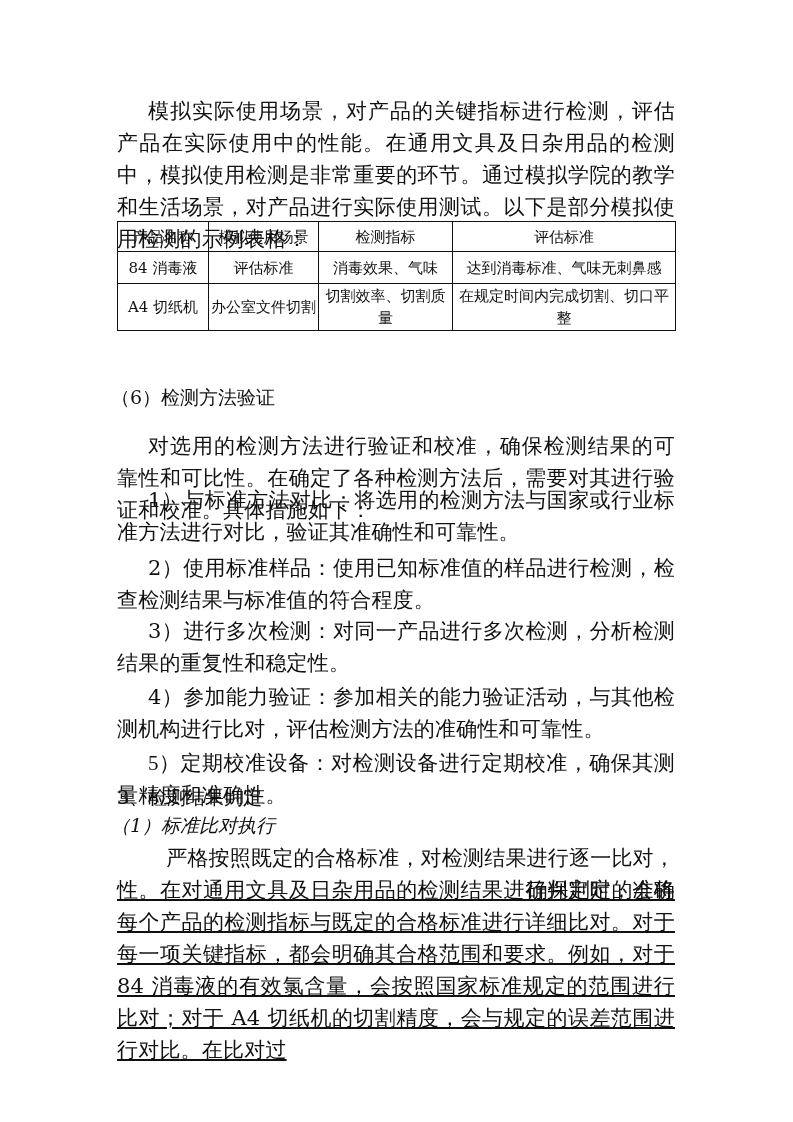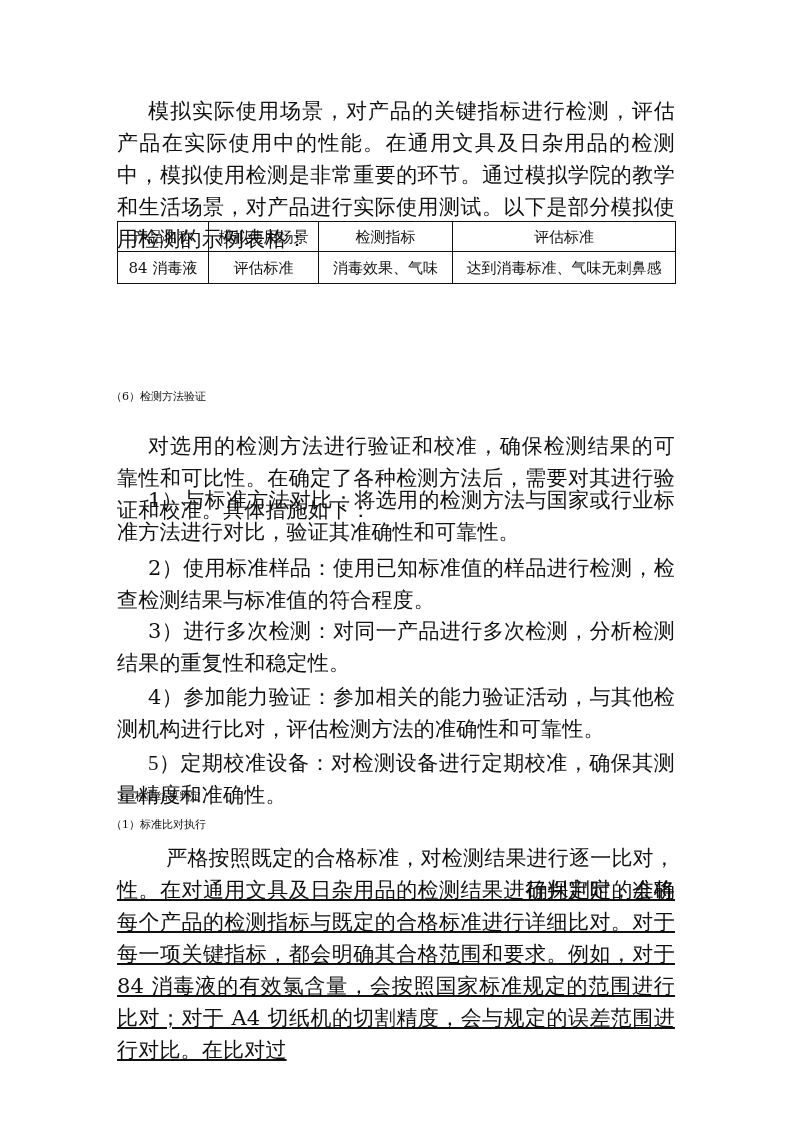--- a/index.html
+++ b/index.html
@@ -2,21 +2,21 @@
 <html><head>
 <meta charset="utf-8">
 <style>
   html, body { margin: 0; padding: 0; background: #ffffff; }
   body { width: 793px; height: 1122px; position: relative; overflow: hidden;
          font-family: "DejaVu Serif", "Liberation Serif", serif; color: #111; }
   .page { position: absolute; left: 117px; top: 0; width: 558px; }
   .p { position: absolute; left: 0; width: 558px; font-size: 21px; line-height: 32px;
        letter-spacing: 0.2px; text-align: justify; }
   .indent { text-indent: 31px; }
-  .h { position: absolute; left: 0; font-size: 11px; line-height: 24px; }
+  .h { position: absolute; left: 0; font-size: 19px; line-height: 24px; }
   table { position: absolute; left: 0; top: 221px; width: 558px; border-collapse: collapse;
           font-size: 15px; table-layout: fixed; }
   td, th { border: 1px solid #111; text-align: center; vertical-align: middle;
            font-weight: normal; padding: 0 2px; line-height: 22px; }
   tr.r0 { height: 30px; } tr.r1 { height: 32px; } tr.r2 { height: 47px; } tr.r3 { height: 48px; }
 </style>
 </head>
 <body>
 
 <div class="page">
@@ -36,29 +36,35 @@
       <th>模拟使用场景</th>
       <th>检测指标</th>
       <th>评估标准</th>
     </tr>
     <tr class="r1">
       <td>84 消毒液</td>
       <td>评估标准</td>
       <td>消毒效果、气味</td>
       <td>达到消毒标准、气味无刺鼻感</td>
     </tr>
+    <tr class="r2">
+      <td>A4 切纸机</td>
+      <td>办公室文件切割</td>
+      <td>切割效率、切割质量</td>
+      <td>在规定时间内完成切割、切口平整</td>
+    </tr>
   </tbody>
     </table>
 
   <div class="h" style="top:385px; left:-6px;">（6）检测方法验证</div>
   <div class="p indent" style="top:430px;">对选用的检测方法进行验证和校准，确保检测结果的可靠性和可比性。在确定了各种检测方法后，需要对其进行验证和校准。具体措施如下：</div>
   <div class="p indent" style="top:484px;">1）与标准方法对比：将选用的检测方法与国家或行业标准方法进行对比，验证其准确性和可靠性。</div>
   <div class="p indent" style="top:552px;">2）使用标准样品：使用已知标准值的样品进行检测，检查检测结果与标准值的符合程度。</div>
   <div class="p indent" style="top:615px;">3）进行多次检测：对同一产品进行多次检测，分析检测结果的重复性和稳定性。</div>
   <div class="p indent" style="top:681px;">4）参加能力验证：参加相关的能力验证活动，与其他检测机构进行比对，评估检测方法的准确性和可靠性。</div>
   <div class="p indent" style="top:747px;font-family:Liberation Serif, serif;">5）定期校准设备：对检测设备进行定期校准，确保其测量精度和准确性。</div>
 
   <div class="h" style="top:785px;">3、检测结果判定</div>
-  <div class="h" style="top:813px; left:-6px;">（1）标准比对执行</div>
+  <div class="h" style="top:813px; left:-6px;font-style:italic;">（1）标准比对执行</div>
   <div class="p indent" style="top:842px; text-align:right;">严格按照既定的合格标准，对检测结果进行逐一比对，确保判定的准确</div>
   <div class="p" style="top:874px;text-decoration:underline;">性。在对通用文具及日杂用品的检测结果进行判定时，会将每个产品的检测指标与既定的合格标准进行详细比对。对于每一项关键指标，都会明确其合格范围和要求。例如，对于 84 消毒液的有效氯含量，会按照国家标准规定的范围进行比对；对于 A4 切纸机的切割精度，会与规定的误差范围进行对比。在比对过</div>
 
 </div>
 
 </body></html>

